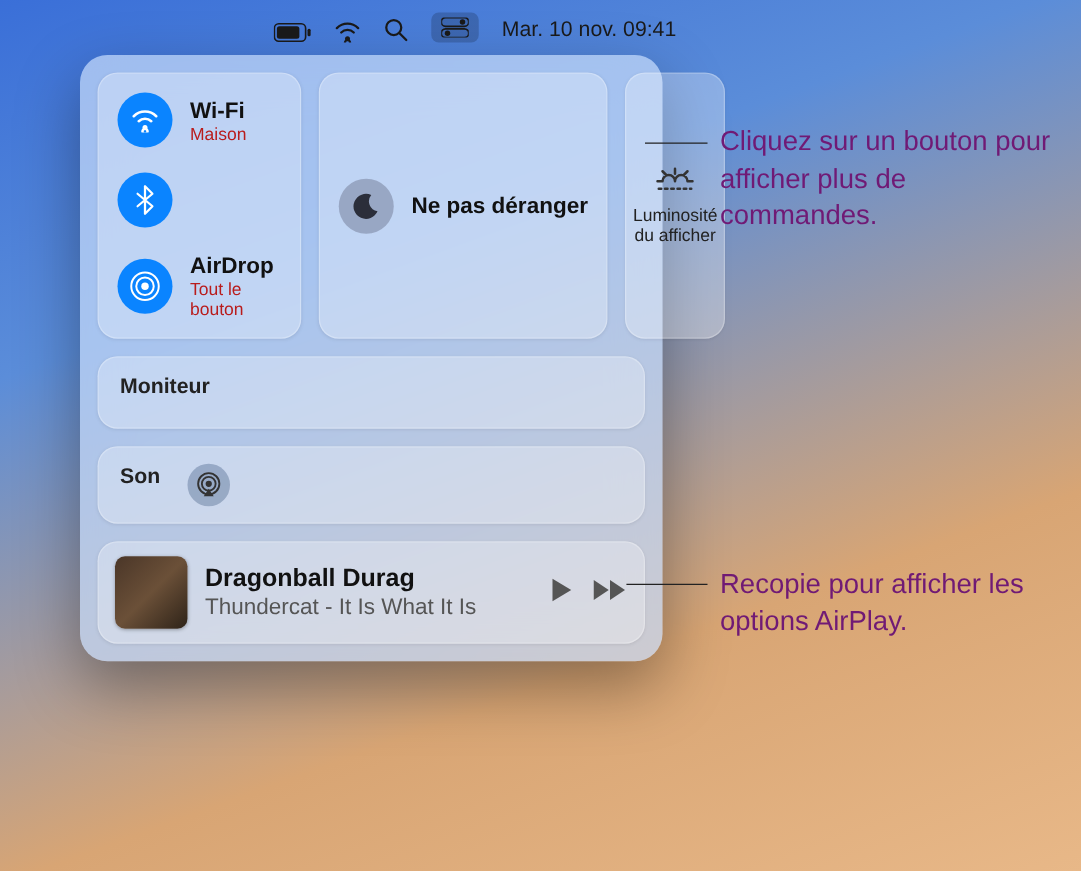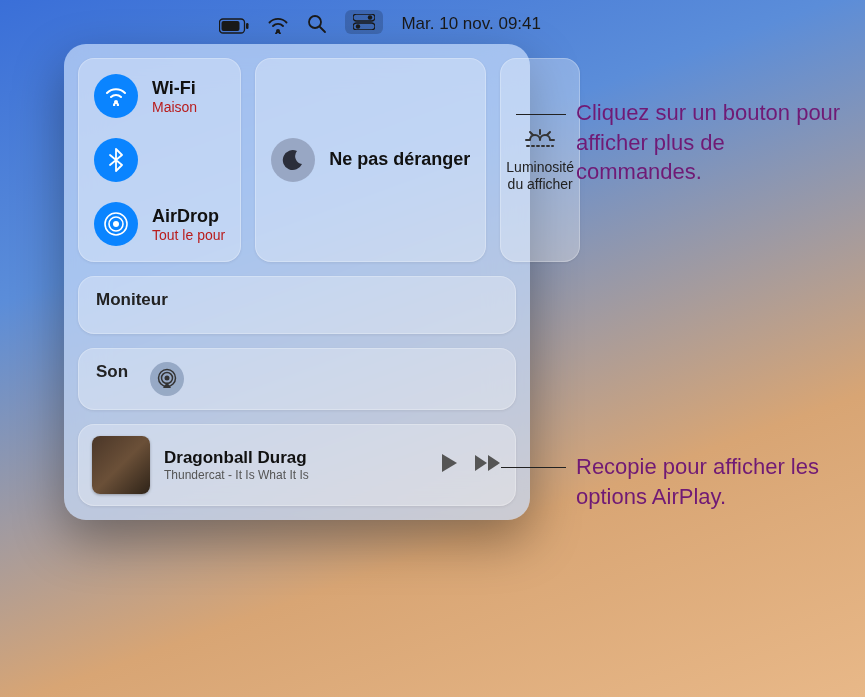--- a/index.html
+++ b/index.html
@@ -165,22 +165,22 @@
       gap: 14px;
     }
     .album-art {
       width: 58px; height: 58px;
       border-radius: 8px;
       background: linear-gradient(135deg,#4a3628 0%,#6b5038 50%, #2e2318 100%);
       box-shadow: 0 1px 3px rgba(0,0,0,0.3);
       flex-shrink: 0;
     }
     .media-text { flex: 1; min-width: 0; }
-    .media-text .song { font-size: 17px; font-weight: 600; color: #111; }
-    .media-text .artist { font-size: 12px; color: #555; white-space: nowrap; overflow: hidden; text-overflow: ellipsis; }
+    .media-text .song { font-size: 20px; font-weight: 600; color: #111; }
+    .media-text .artist { font-size: 18px; color: #555; white-space: nowrap; overflow: hidden; text-overflow: ellipsis; }
     .media-controls { display: flex; gap: 16px; align-items: center; flex-shrink: 0; }
     .media-controls svg { fill: #555; }
     
     .callout {
       position: absolute;
       font-size: 22px;
       color: #701a75;
       line-height: 1.35;
       font-weight: 400;
     }
@@ -251,21 +251,21 @@
       <div class="conn-item">
         <div class="iconcircle">
           <svg width="26" height="26" viewBox="0 0 26 26">
               <circle cx="13" cy="13" r="3" fill="white"></circle>
               <circle cx="13" cy="13" r="7" fill="none" stroke="white" stroke-width="1.6"></circle>
               <circle cx="13" cy="13" r="11" fill="none" stroke="white" stroke-width="1.6"></circle>
             </svg>
         </div>
         <div class="conn-text">
           <div class="title">AirDrop</div>
-          <div class="sub">Tout le pour</div>
+          <div class="sub">Tout le bouton</div>
         </div>
       </div>
     </div>
 
     <div class="right-col">
       <div class="tile dnd-tile">
         <div class="dnd-icon">
           <svg width="24" height="24" viewBox="0 0 24 24">
               <path d="M16 3 A10 10 0 1 0 21 16 A8 8 0 0 1 16 3 Z" fill="#2b2e3a"></path>
             </svg>

